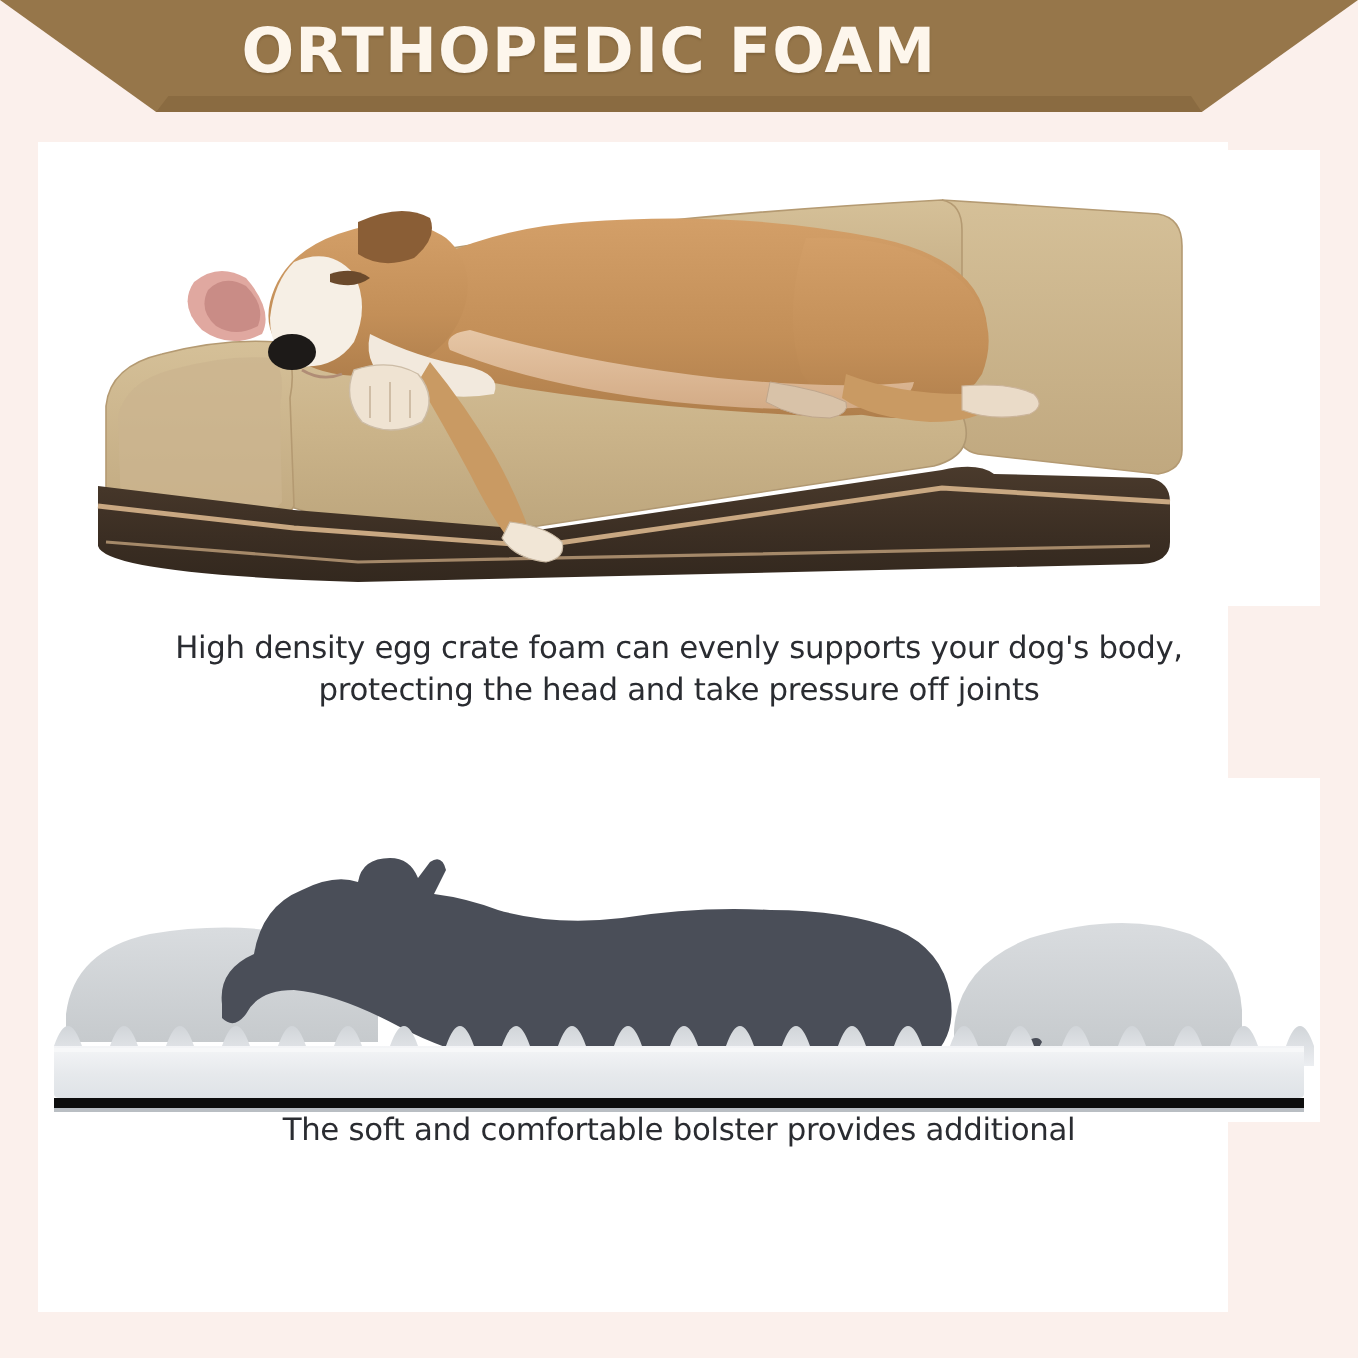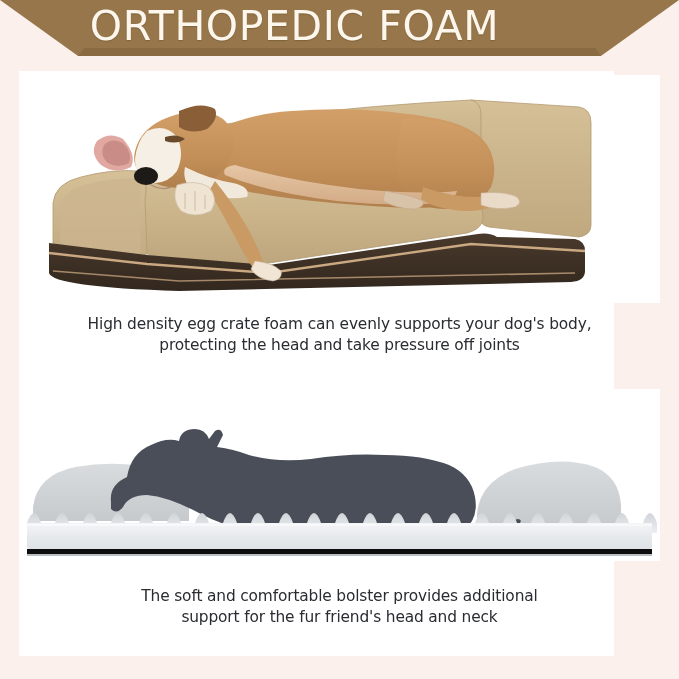--- a/index.html
+++ b/index.html
@@ -41,22 +41,22 @@
     clip-path: polygon(12.4% 0%, 87.7% 0%, 88.5% 100%, 11.5% 100%);
   }
   #banner-title {
     position: absolute;
     left: 0; top: 0;
     width: 589px; height: 52px;
     display: flex;
     align-items: center;
     justify-content: center;
     color: #fdf6ec;
-    font-size: 41px;
-    font-weight: normal;
+    font-size: 31px;
+    font-weight: bold;
     letter-spacing: 0.6px;
     font-family: "DejaVu Sans", "Liberation Sans", sans-serif;
     text-shadow: 0 1px 1px rgba(90,66,34,0.35);
   }
 
   
   #card {
     position: absolute;
     left: 19px;
     top: 71px;
@@ -81,21 +81,21 @@
     width: 641px;
     left: 0;
     text-align: center;
     color: #2a2c31;
     font-size: 15.4px;
     line-height: 21px;
     font-family: "DejaVu Sans", "Liberation Sans", sans-serif;
     letter-spacing: -0.15px;
   }
   #caption-1 { top: 243px; }
-  #caption-2 { top: 515px; }
+  #caption-2 { top: 484px; }
   .caption .line { display: block; }
 
   
   #diagram-block {
     position: absolute;
     left: 0px;
     top: 318px;
     width: 641px;
     height: 172px;
   }
@@ -278,16 +278,15 @@
 
       <path d="M8 136 L633 136" fill="none" stroke="#f7f8f9" stroke-width="2"></path>
 
       <rect x="8" y="160" width="625" height="5" fill="#0d0d0d"></rect>
       <rect x="8" y="165" width="625" height="2" fill="#b9bec3"></rect>
     </svg>
   </div>
 
   <div class="caption" id="caption-2">
     <span class="line">The soft and comfortable bolster provides additional</span>
-    <span class="line">support for the fur friend's head and neck</span>
   </div>
 
 </div>
 
 </body></html>

